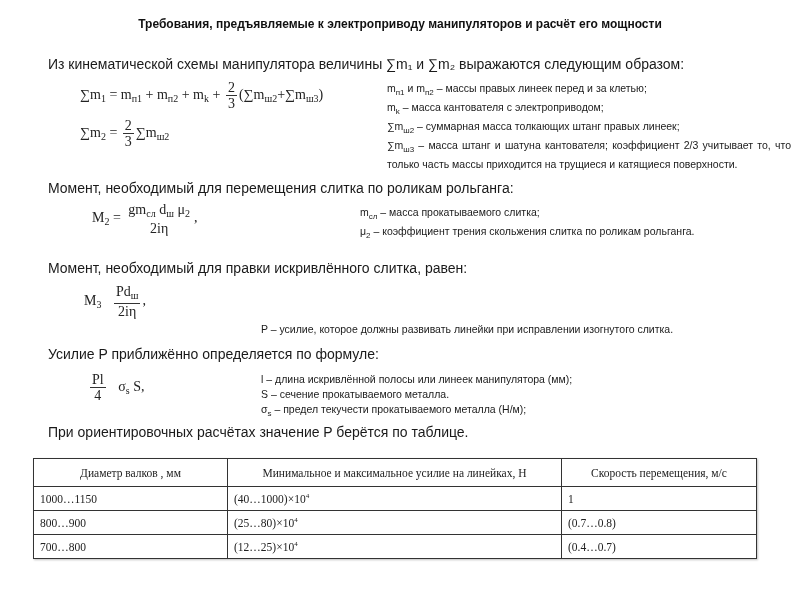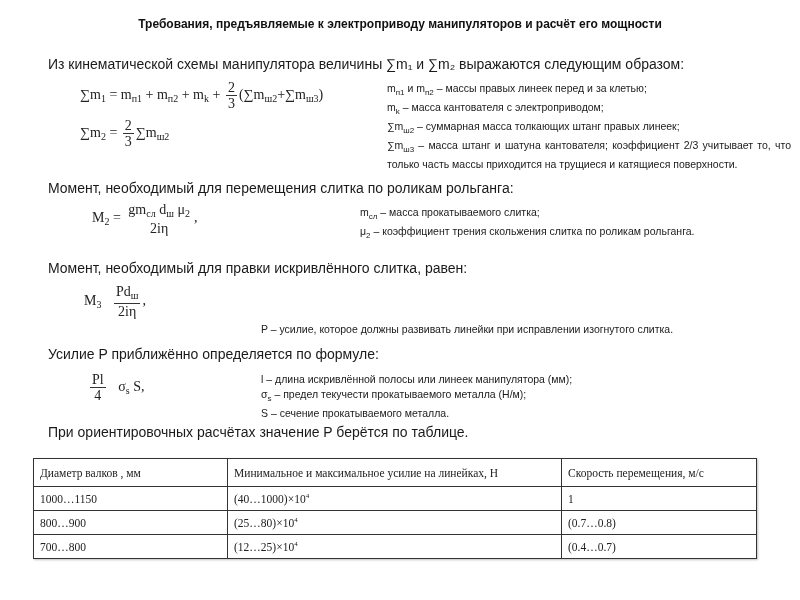--- a/index.html
+++ b/index.html
@@ -10,21 +10,21 @@
   .note { font-size:10.5px; line-height:15px; color:#1a1a1a; }
   .math { font-family:"Liberation Serif", serif; font-size:14px; color:#222; }
   .math sub { font-size:10px; vertical-align:-3px; }
   .frac { display:inline-flex; flex-direction:column; align-items:center; vertical-align:middle; margin:0 2px; }
   .frac .num { border-bottom:1px solid #333; padding:0 2px; line-height:15px; }
   .frac .den { line-height:15px; padding:0 2px; }
   .note sub { font-size:8px; vertical-align:-3px; }
   .justify { white-space:normal; text-align:justify; width:404px; }
   table.data { position:absolute; left:33px; top:458px; border-collapse:collapse; font-family:"Liberation Serif", serif; font-size:11.5px; color:#222; box-shadow:1px 1px 2px rgba(0,0,0,0.25); }
   table.data td { border:1px solid #333; padding:0 6px; height:23px; vertical-align:middle; white-space:nowrap; }
-  table.data tr.head td { height:27px; }
+  table.data tr.head td { height:27px;text-align:center; }
   table.data sup { font-size:7px; vertical-align:5px; }
 </style>
 </head>
 <body>
 
 <div class="abs title">Требования, предъявляемые к электроприводу манипуляторов и расчёт его мощности</div>
 
 <div class="abs heading" style="left:48px; top:56px;">Из кинематической схемы манипулятора величины ∑m₁ и ∑m₂ выражаются следующим образом:</div>
 
 <div class="abs math" style="left:80px; top:80px;">
@@ -84,22 +84,22 @@
 
 <div class="abs math" style="left:88px; top:372px;">
   <span class="frac">
       <span class="num">Pl</span>
       <span class="den">4</span>
     </span>&nbsp;&nbsp;&nbsp;<span>σ</span><sub>s</sub>&nbsp;<span>S,</span>
 </div>
 
 <div class="abs note" style="left:261px; top:372px;">
   <div><span>l</span><span> – длина искривлённой полосы или линеек манипулятора (мм);</span></div>
+  <div><span>S</span><span> – сечение прокатываемого металла.</span></div>
   <div><span>σ</span><sub>s</sub><span> – предел текучести прокатываемого металла (Н/м);</span></div>
-  <div><span>S</span><span> – сечение прокатываемого металла.</span></div>
 </div>
 
 <div class="abs heading" style="left:48px; top:424px;">При ориентировочных расчётах значение P берётся по таблице.</div>
 
 <table class="data">
   <tbody>
       <tr class="head">
     <td style="width:181px;">Диаметр валков , мм</td>
     <td style="width:321px;">Минимальное и максимальное усилие на линейках, Н</td>
     <td style="width:182px;">Скорость перемещения, м/с</td>

